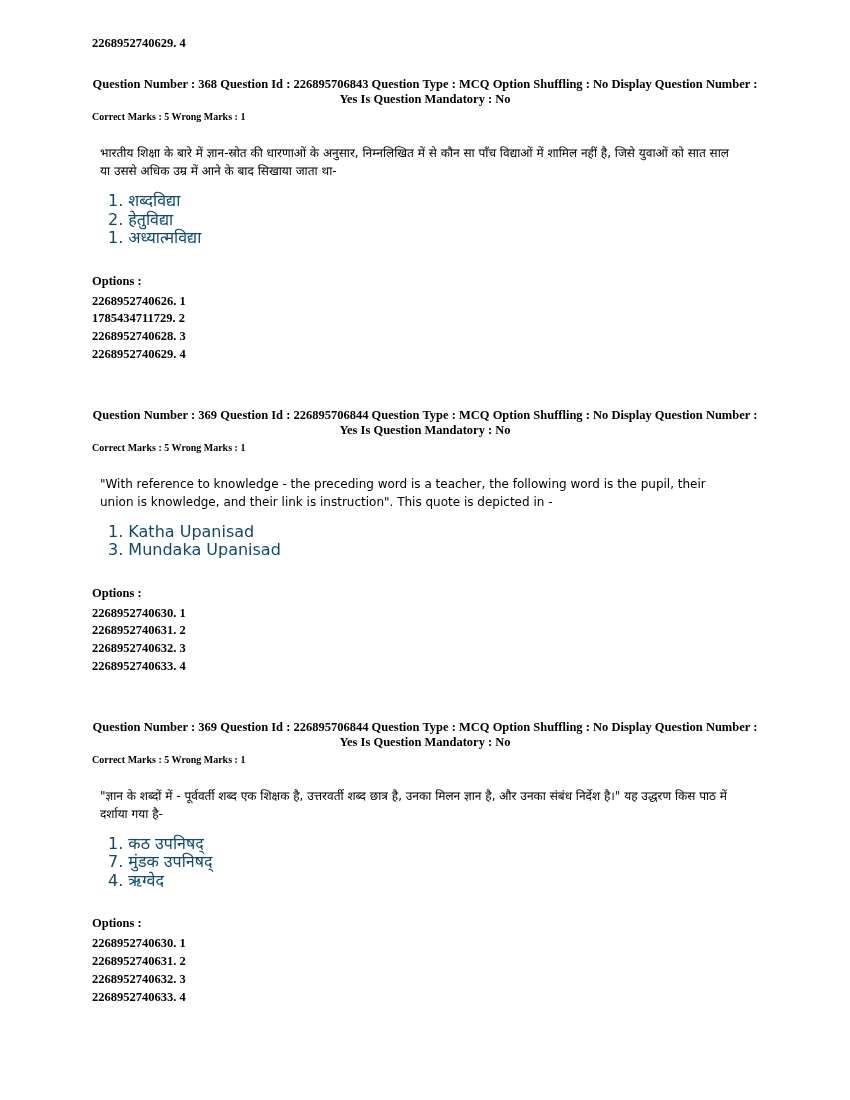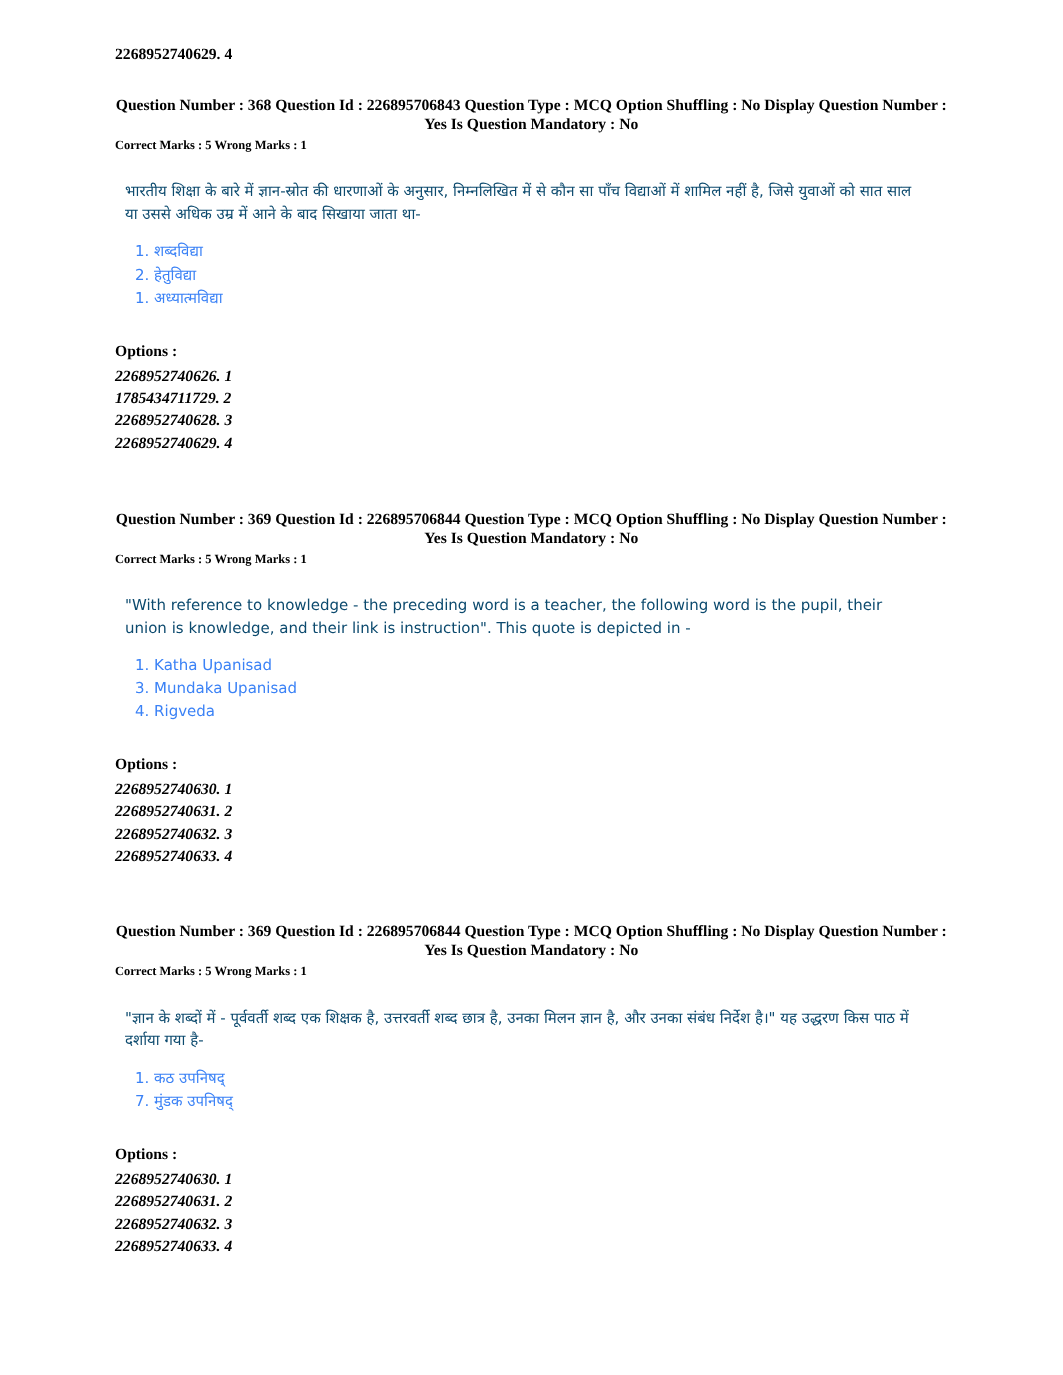--- a/index.html
+++ b/index.html
@@ -15,33 +15,33 @@
   .meta{
     font-size:12.5px;font-weight:bold;line-height:15px;max-width:668px;
     margin:0 0 2px 0;
     text-align:center;
   }
   .marks{
     font-size:10px;font-weight:bold;line-height:15px;margin:0 0 20px 0;
   }
   .qtext{
     font-family:"DejaVu Sans", sans-serif;
-    color:#0c4a6e;font-size:12px;line-height:18px;
+    color:#000000;font-size:12px;line-height:18px;
     max-width:632px;margin:14px 0 12px 8px;
   }
   .choices{margin:0 0 0 16px;}
   .choice{
     font-family:"DejaVu Sans", sans-serif;
-    color:#3b82f6;font-size:12px;line-height:18.5px;
+    color:#0c4a6e;font-size:16px;line-height:18.5px;
   }
   .opts-label{
     font-size:12.5px;font-weight:bold;margin:26px 0 4px 0;
   }
   .opt-ids div{
-    font-size:12.5px;font-weight:bold;line-height:17.8px;font-style:italic;
+    font-size:12.5px;font-weight:bold;line-height:17.8px;
   }
   .spacer-lg{height:14px;}
 </style>
 </head>
 <body>
 
 <div class="page">
 
   <div class="ref-line">2268952740629. 4</div>
 
@@ -65,40 +65,40 @@
 
   <div class="spacer-lg"></div>
 
   <div class="qblock">
     <p class="meta">Question Number : 369 Question Id : 226895706844 Question Type : MCQ Option Shuffling : No Display Question Number : Yes Is Question Mandatory : No</p>
     <p class="marks">Correct Marks : 5 Wrong Marks : 1</p>
     <div class="qtext">"With reference to knowledge - the preceding word is a teacher, the following word is the pupil, their union is knowledge, and their link is instruction". This quote is depicted in -</div>
     <div class="choices">
       <div class="choice">1. Katha Upanisad</div>
       <div class="choice">3. Mundaka Upanisad</div>
-      <div class="choice">4. Rigveda</div>
     </div>
     <div class="opts-label">Options :</div>
     <div class="opt-ids">
       <div>2268952740630. 1</div>
       <div>2268952740631. 2</div>
       <div>2268952740632. 3</div>
       <div>2268952740633. 4</div>
     </div>
   </div>
 
   <div class="spacer-lg"></div>
 
   <div class="qblock">
     <p class="meta">Question Number : 369 Question Id : 226895706844 Question Type : MCQ Option Shuffling : No Display Question Number : Yes Is Question Mandatory : No</p>
     <p class="marks">Correct Marks : 5 Wrong Marks : 1</p>
     <div class="qtext">"ज्ञान के शब्दों में - पूर्ववर्ती शब्द एक शिक्षक है, उत्तरवर्ती शब्द छात्र है, उनका मिलन ज्ञान है, और उनका संबंध निर्देश है।" यह उद्धरण किस पाठ में दर्शाया गया है-</div>
     <div class="choices">
       <div class="choice">1. कठ उपनिषद्</div>
       <div class="choice">7. मुंडक उपनिषद्</div>
+      <div class="choice">4. ऋग्वेद</div>
     </div>
     <div class="opts-label">Options :</div>
     <div class="opt-ids">
       <div>2268952740630. 1</div>
       <div>2268952740631. 2</div>
       <div>2268952740632. 3</div>
       <div>2268952740633. 4</div>
     </div>
   </div>
 

